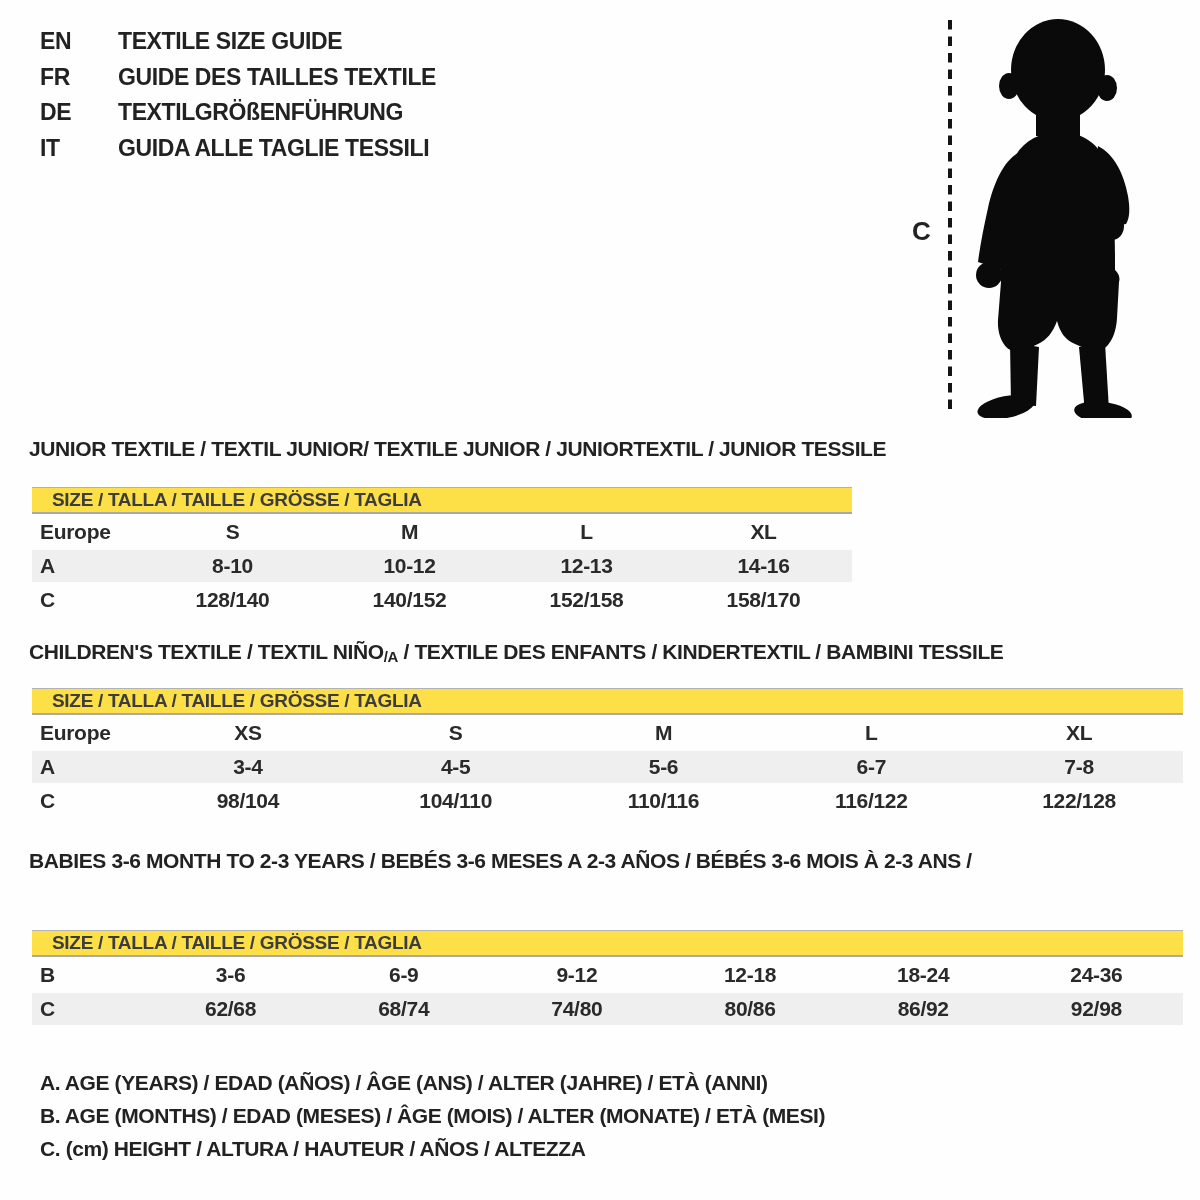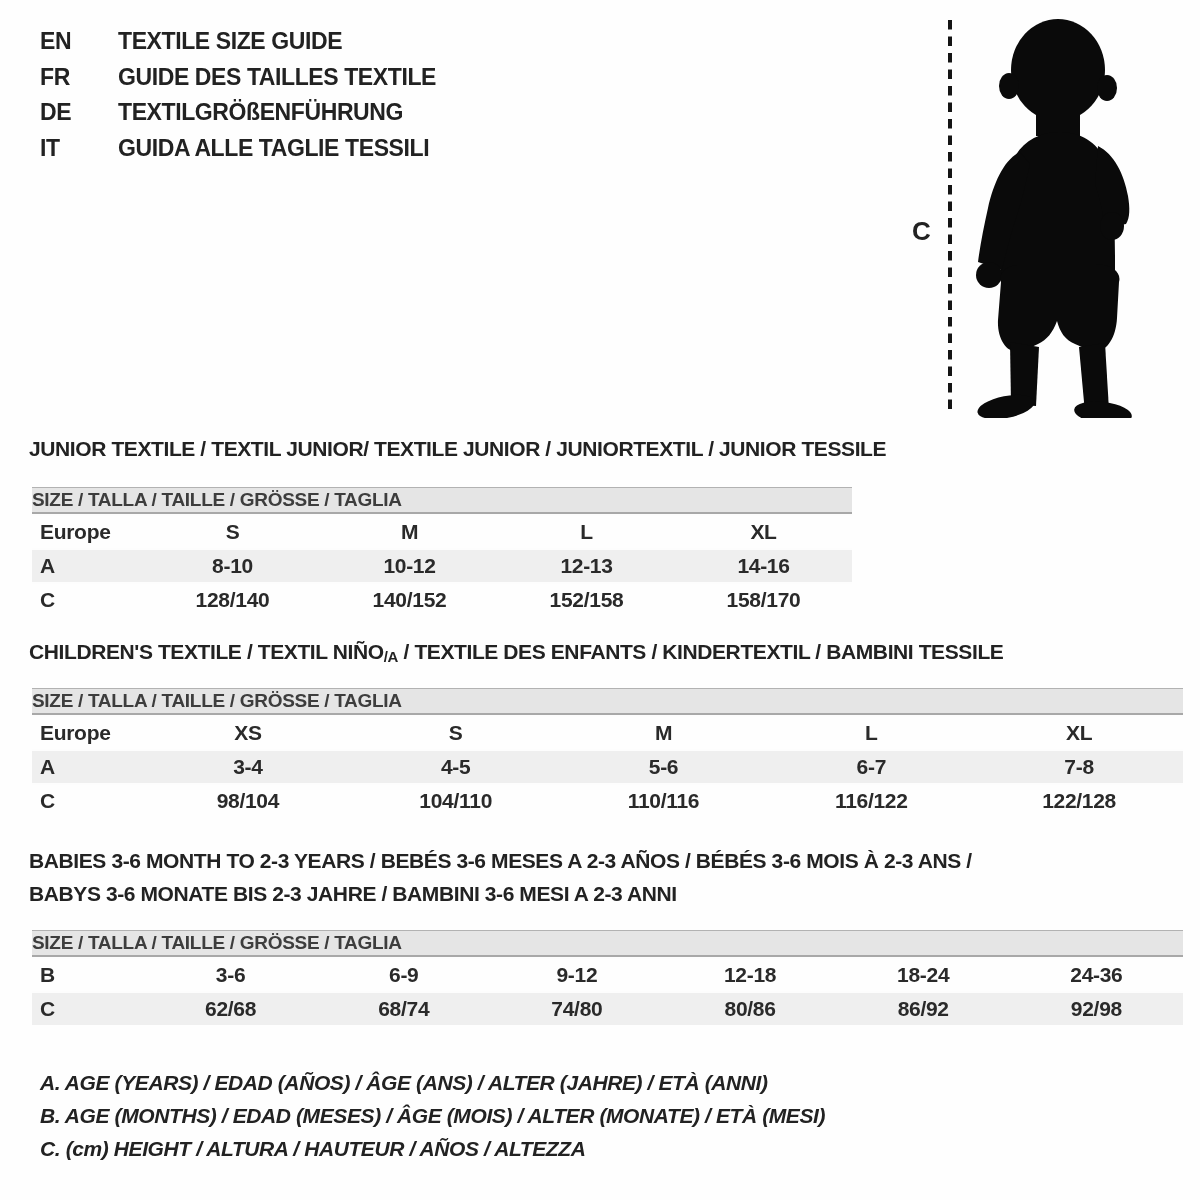--- a/index.html
+++ b/index.html
@@ -29,40 +29,40 @@
   .heading-babies{top:844px;line-height:33px;}
   .sub-sm{font-size:15px;vertical-align:-3px;letter-spacing:-0.3px;}
 
   
   .tbl{position:absolute;}
   .tbl-junior{left:32px;top:487px;width:820px;}
   .tbl-children{left:32px;top:688px;width:1151px;}
   .tbl-babies{left:32px;top:930px;width:1151px;}
   .size-bar{
     height:24px;line-height:24px;
-    background:#e5e5e5;
+    background:#fde047;
     border-top:1px solid #b2b2b2;
     border-bottom:2px solid #a8a8a8;
-    padding-left:0;
+    padding-left:20px;
     font-size:19px;font-weight:700;color:#3d3d3d;letter-spacing:-0.3px;
   }
   table{width:100%;border-collapse:collapse;table-layout:fixed;}
   td{
     height:32px;
     font-size:21px;font-weight:700;color:#2a2a2a;letter-spacing:-0.3px;
     text-align:center;padding:0;
     border-top:2px solid #fdfdfd;
   }
   tr.hdr td{height:32px;}
   td.lbl{text-align:left;padding-left:8px;margin-left:32px;}
   col.c-label{width:112px;}
   tr.shaded{background:#efefef;}
 
   
-  .footnotes{position:absolute;left:40px;top:1066px;font-size:21px;font-weight:700;letter-spacing:-0.4px;line-height:33px;font-style:italic;}
+  .footnotes{position:absolute;left:40px;top:1066px;font-size:21px;font-weight:700;letter-spacing:-0.4px;line-height:33px;}
   .footnote-line{white-space:nowrap;}
 </style>
 </head>
 <body>
 
 <div class="page">
 
   <div class="lang-block">
     <div class="lang-row">
       <span class="lang-code">EN</span>
@@ -176,21 +176,20 @@
         <td>110/116</td>
         <td>116/122</td>
         <td>122/128</td>
       </tr>
       </tbody>
     </table>
   </div>
 
   <div class="section-heading heading-babies">
     <div class="footnote-line">BABIES 3-6 MONTH TO 2-3 YEARS / BEBÉS 3-6 MESES A 2-3 AÑOS / BÉBÉS 3-6 MOIS À 2-3 ANS /</div>
-    <div class="footnote-line">BABYS 3-6 MONATE BIS 2-3 JAHRE / BAMBINI 3-6 MESI A 2-3 ANNI</div>
   </div>
   <div class="tbl tbl-babies">
     <div class="size-bar">SIZE / TALLA / TAILLE / GRÖSSE / TAGLIA</div>
     <table>
       <colgroup>
           <col class="c-label">
           <col>
           <col>
           <col>
           <col>

